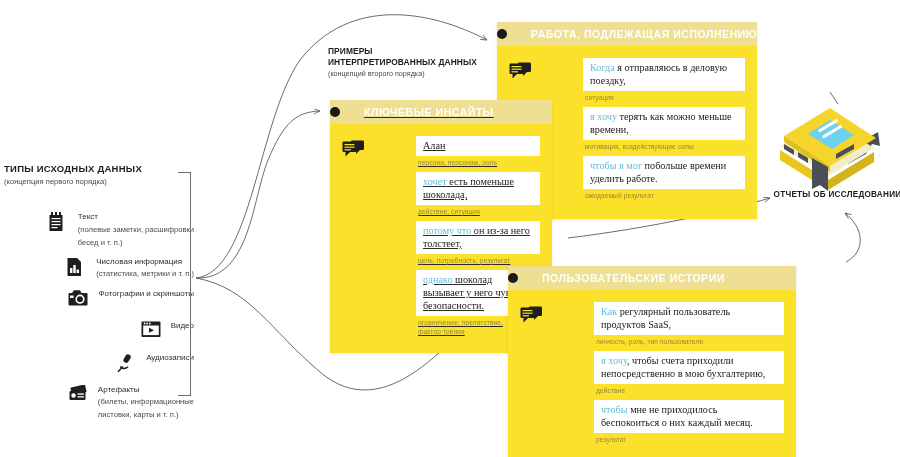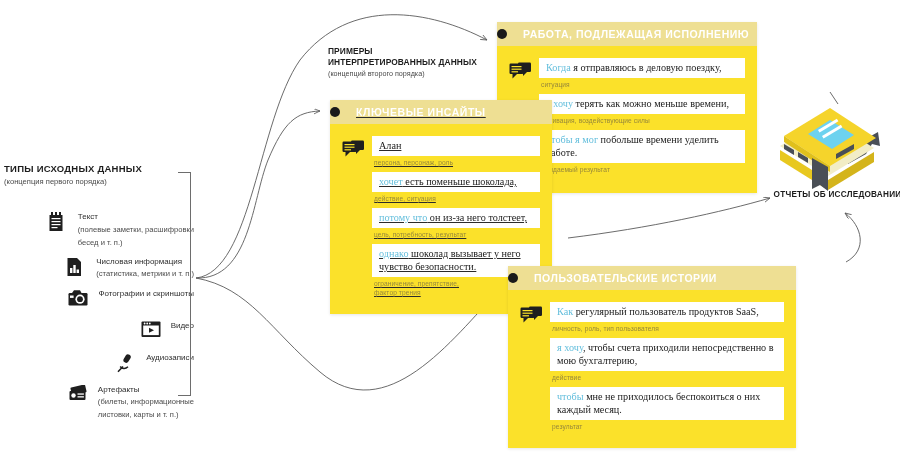--- a/index.html
+++ b/index.html
@@ -124,21 +124,21 @@
     position: absolute;
     background: #fbe12a;
     box-shadow: 0 1px 3px rgba(0,0,0,.10);
     z-index: 2;
   }
   .card-head {
     background: #eedf93;
     height: 24px;
     display: flex;
     align-items: center;
-    padding-left: 26px;
+    padding-left: 34px;
     box-sizing: border-box;
   }
   .card-head-title {
     color: #ffffff;
     font-size: 10.5px;
     font-weight: bold;
     letter-spacing: .55px;
     white-space: nowrap;
   }
   .card-dot {
@@ -148,20 +148,21 @@
     width: 10px;
     height: 10px;
     border-radius: 50%;
     background: #1a1a1a;
   }
   .card-body {
     position: relative;
     padding: 12px 12px 12px 12px;
     box-sizing: border-box;
     display: flex;
+    gap: 44px;
   }
   .bubble-col {
     flex: 0 0 30px;
     padding-top: 3px;
   }
   .rows-col {
     flex: 1 1 auto;
     min-width: 0;
   }
   .stmt {

